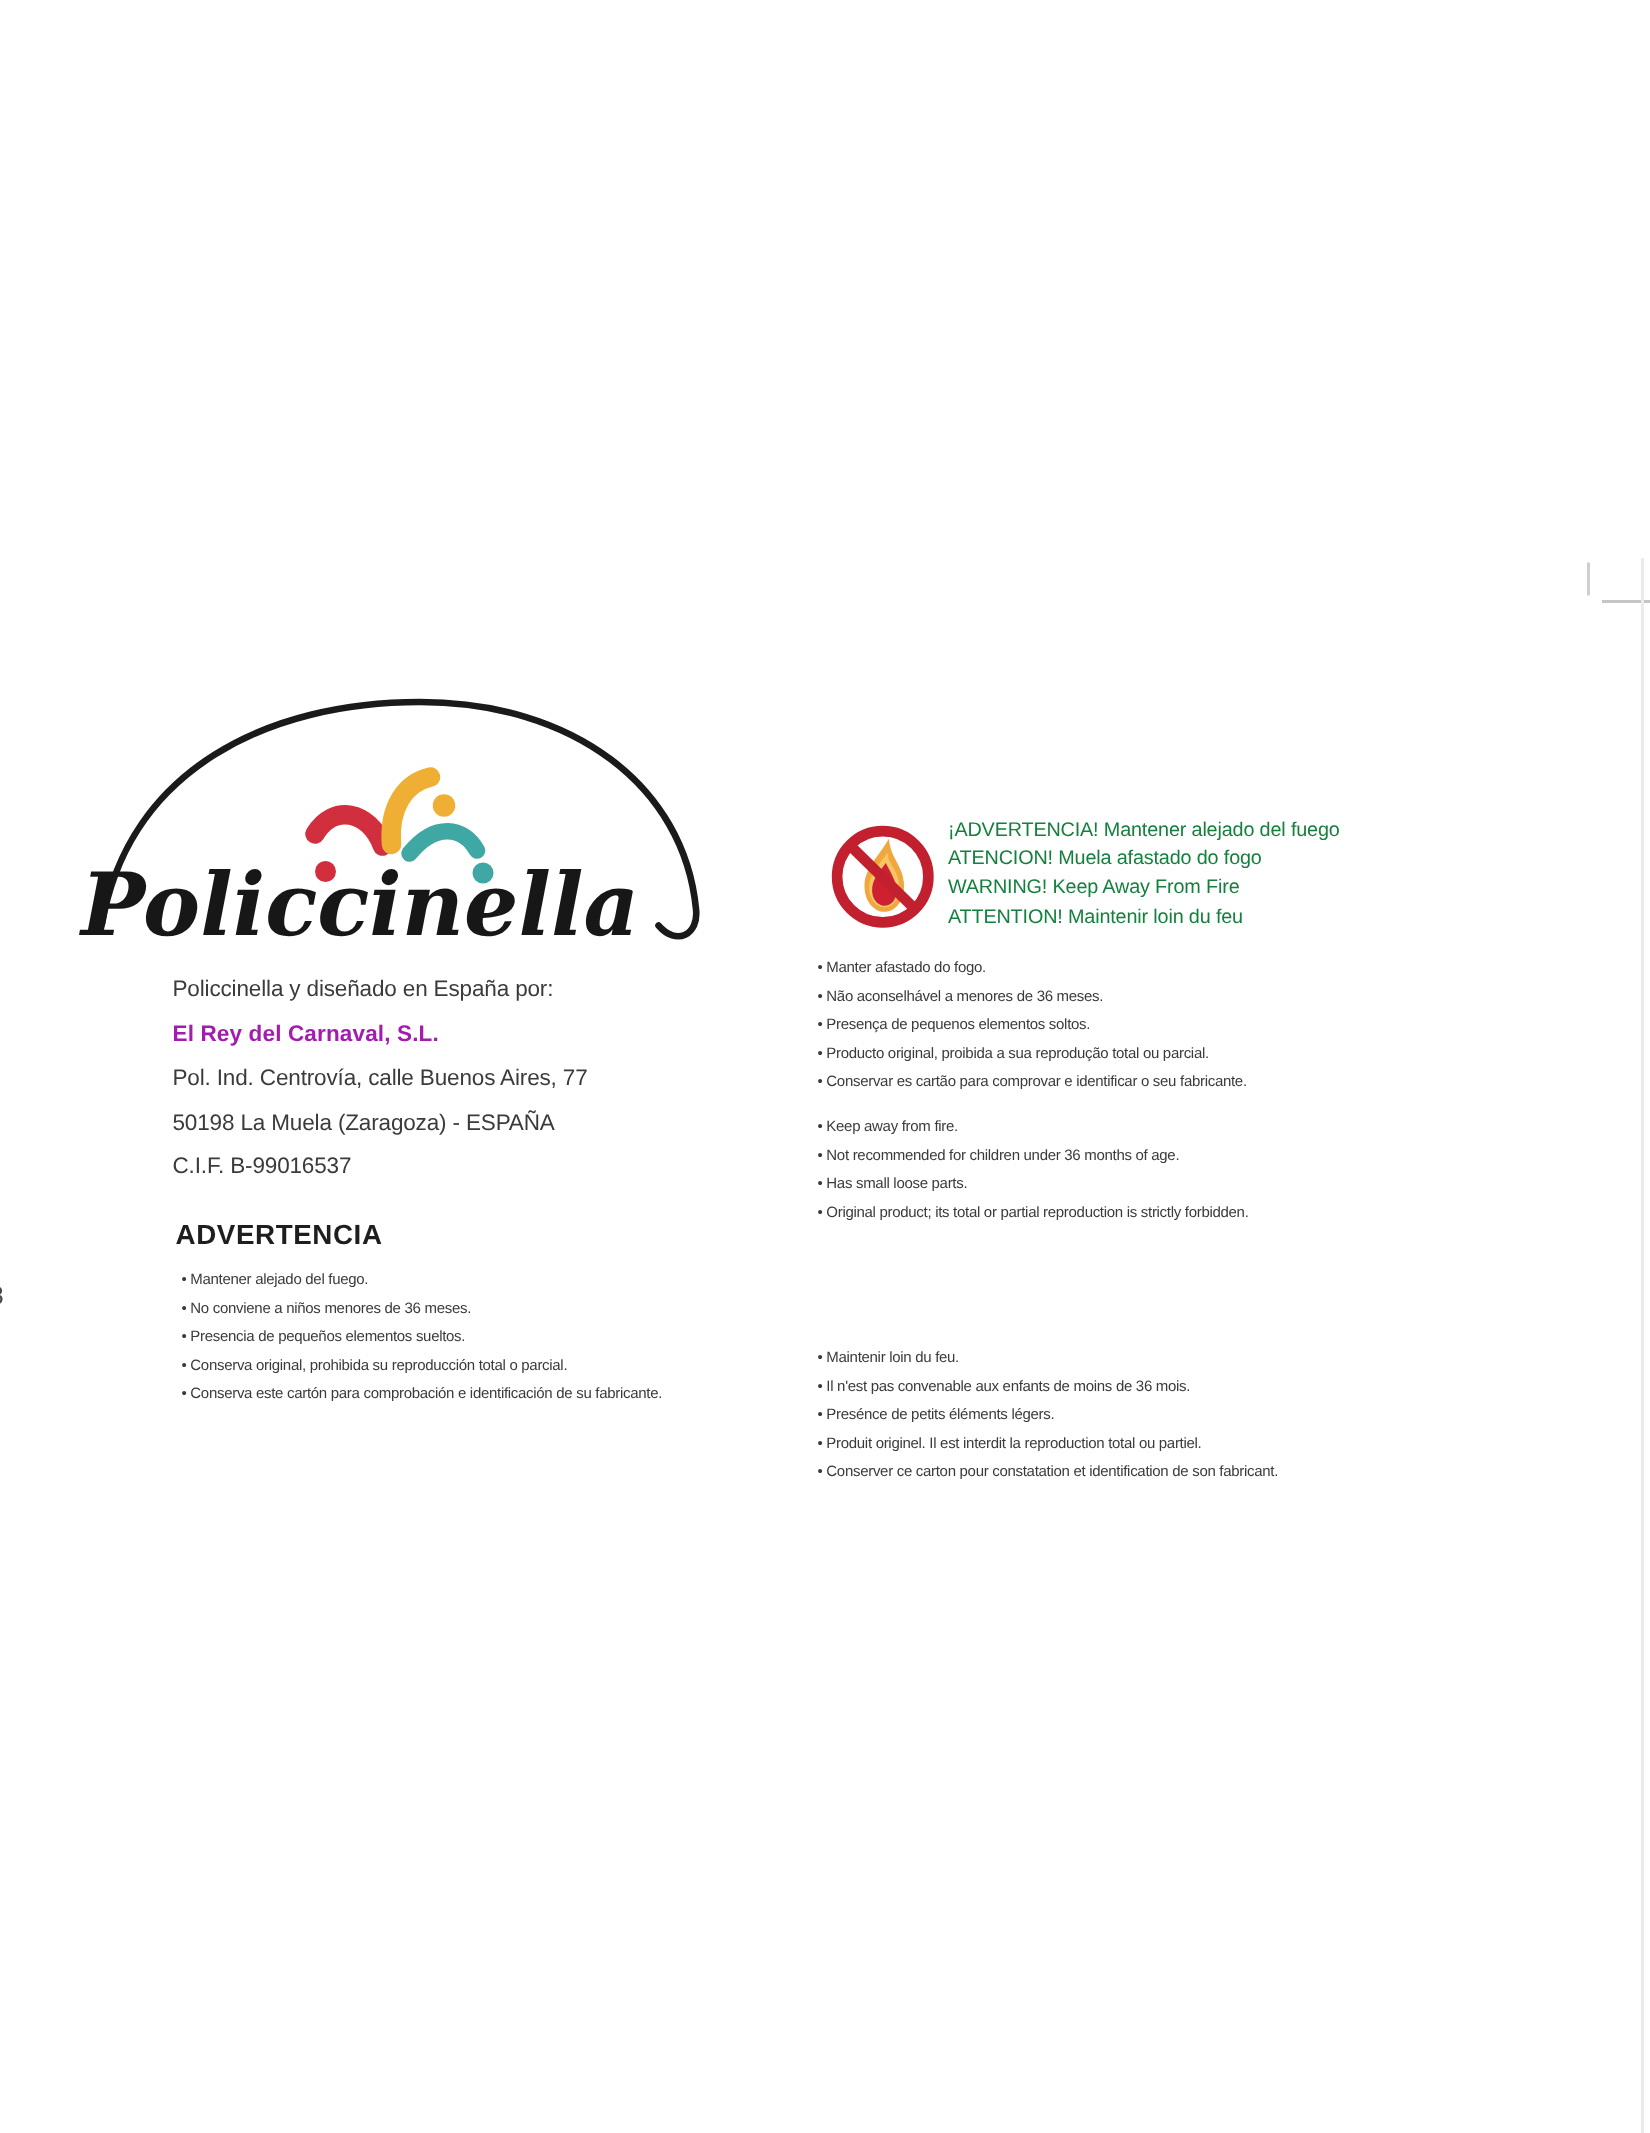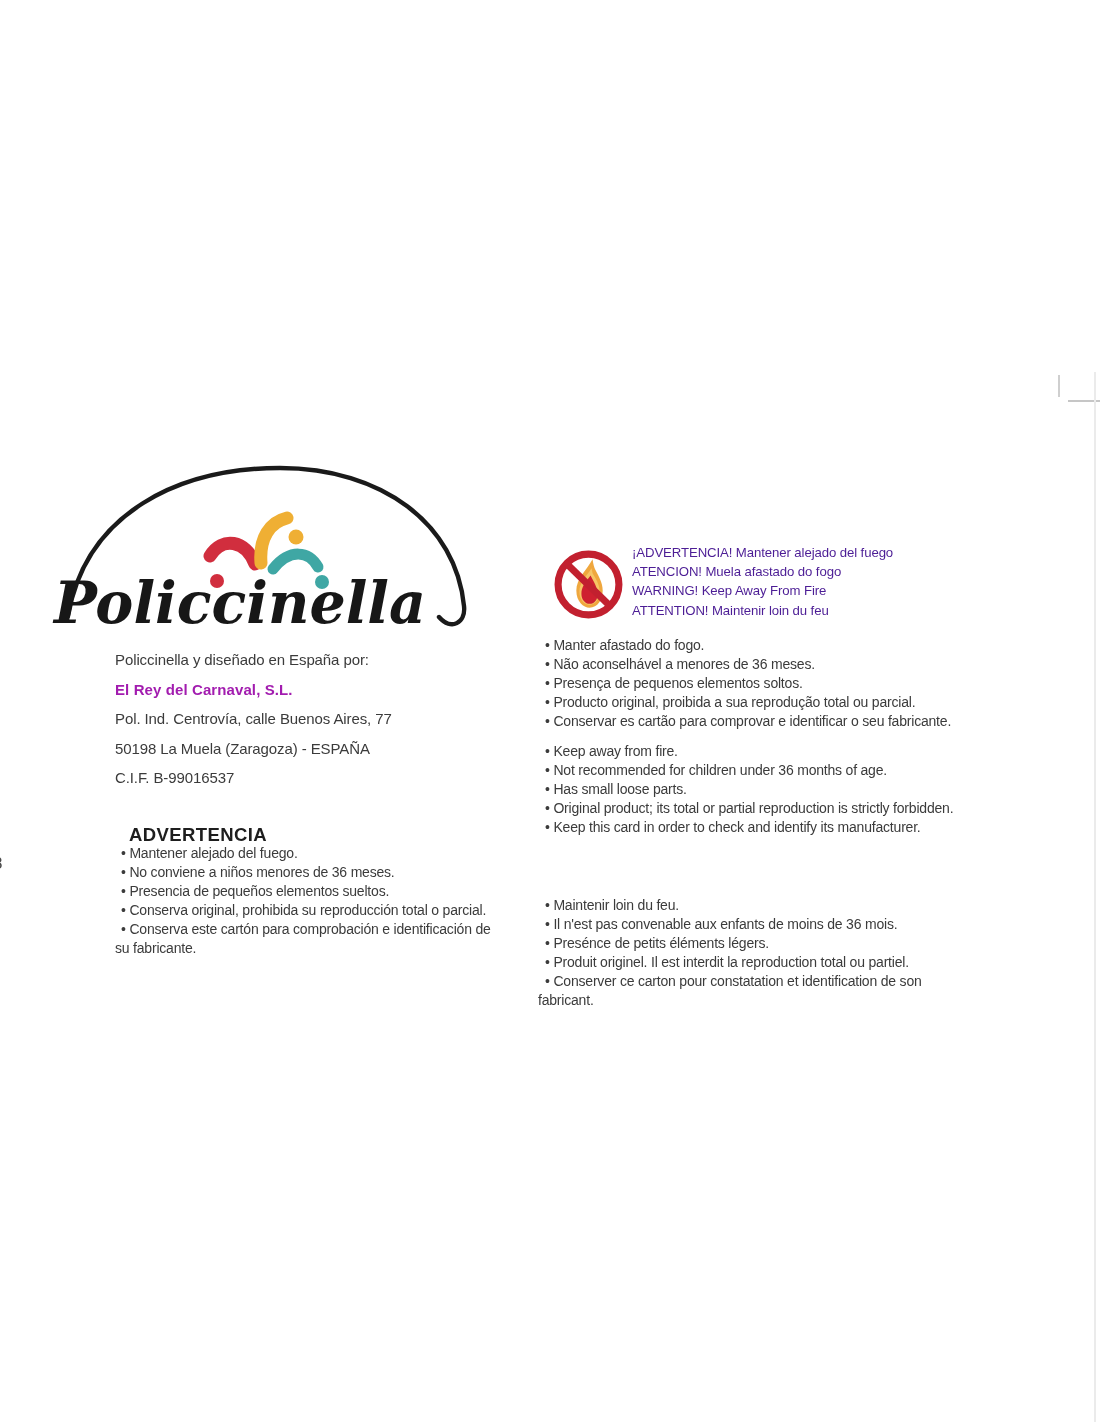--- a/index.html
+++ b/index.html
@@ -28,33 +28,33 @@
     font-style:italic;font-weight:bold;
     fill:#171717;
   }
 
   
   .fire{left:552px;top:548px;width:73px;height:73px;}
   .fire svg{display:block;}
 
   
   .warnhead{left:632px;top:543px;width:330px;
-    font-size:13.2px;line-height:19.2px;letter-spacing:-0.1px;color:#4c1d95;}
+    font-size:13.2px;line-height:19.2px;letter-spacing:-0.1px;color:#15803d;}
 
   
   .dist{left:115px;top:645px;width:430px;
     font-size:15px;line-height:29.5px;letter-spacing:-0.1px;color:#3b3b3b;}
   .dist .company{font-weight:bold;color:#a21caf;letter-spacing:0.1px;}
 
   
-  .advert{left:117px;top:812px;margin:12px;
+  .advert{left:117px;top:812px;margin:0;
     font-size:18.5px;font-weight:bold;color:#1e1e1e;letter-spacing:0.4px;}
 
   
-  .list{font-size:14px;line-height:19px;letter-spacing:-0.2px;color:#3b3b3b;}
+  .list{font-size:10px;line-height:19px;letter-spacing:-0.2px;color:#3b3b3b;}
   .list .item{text-indent:6px;}
   .list .item::before{content:"\2022\00a0";}
   .list-es{left:115px;top:844px;width:432px;}
   .list-es .item-wrap{max-width:385px;}
   .list-pt{left:538px;top:636px;width:502px;}
   .list-pt .item{text-indent:7px;}
   .list-en{left:538px;top:742px;width:508px;}
   .list-en .item{text-indent:7px;}
   .list-fr{left:538px;top:848px;width:502px;margin-top:48px;}
   .list-fr .item{text-indent:7px;}
@@ -132,21 +132,20 @@
     <div class="item">Presença de pequenos elementos soltos.</div>
     <div class="item">Producto original, proibida a sua reprodução total ou parcial.</div>
     <div class="item">Conservar es cartão para comprovar e identificar o seu fabricante.</div>
   </div>
 
   <div class="abs list list-en">
     <div class="item">Keep away from fire.</div>
     <div class="item">Not recommended for children under 36 months of age.</div>
     <div class="item">Has small loose parts.</div>
     <div class="item">Original product; its total or partial reproduction is strictly forbidden.</div>
-    <div class="item">Keep this card in order to check and identify its manufacturer.</div>
   </div>
 
   <div class="abs list list-fr">
     <div class="item">Maintenir loin du feu.</div>
     <div class="item">Il n'est pas convenable aux enfants de moins de 36 mois.</div>
     <div class="item">Presénce de petits éléments légers.</div>
     <div class="item">Produit originel. Il est interdit la reproduction total ou partiel.</div>
     <div class="item item-wrap">Conserver ce carton pour constatation et identification de son fabricant.</div>
   </div>
 

